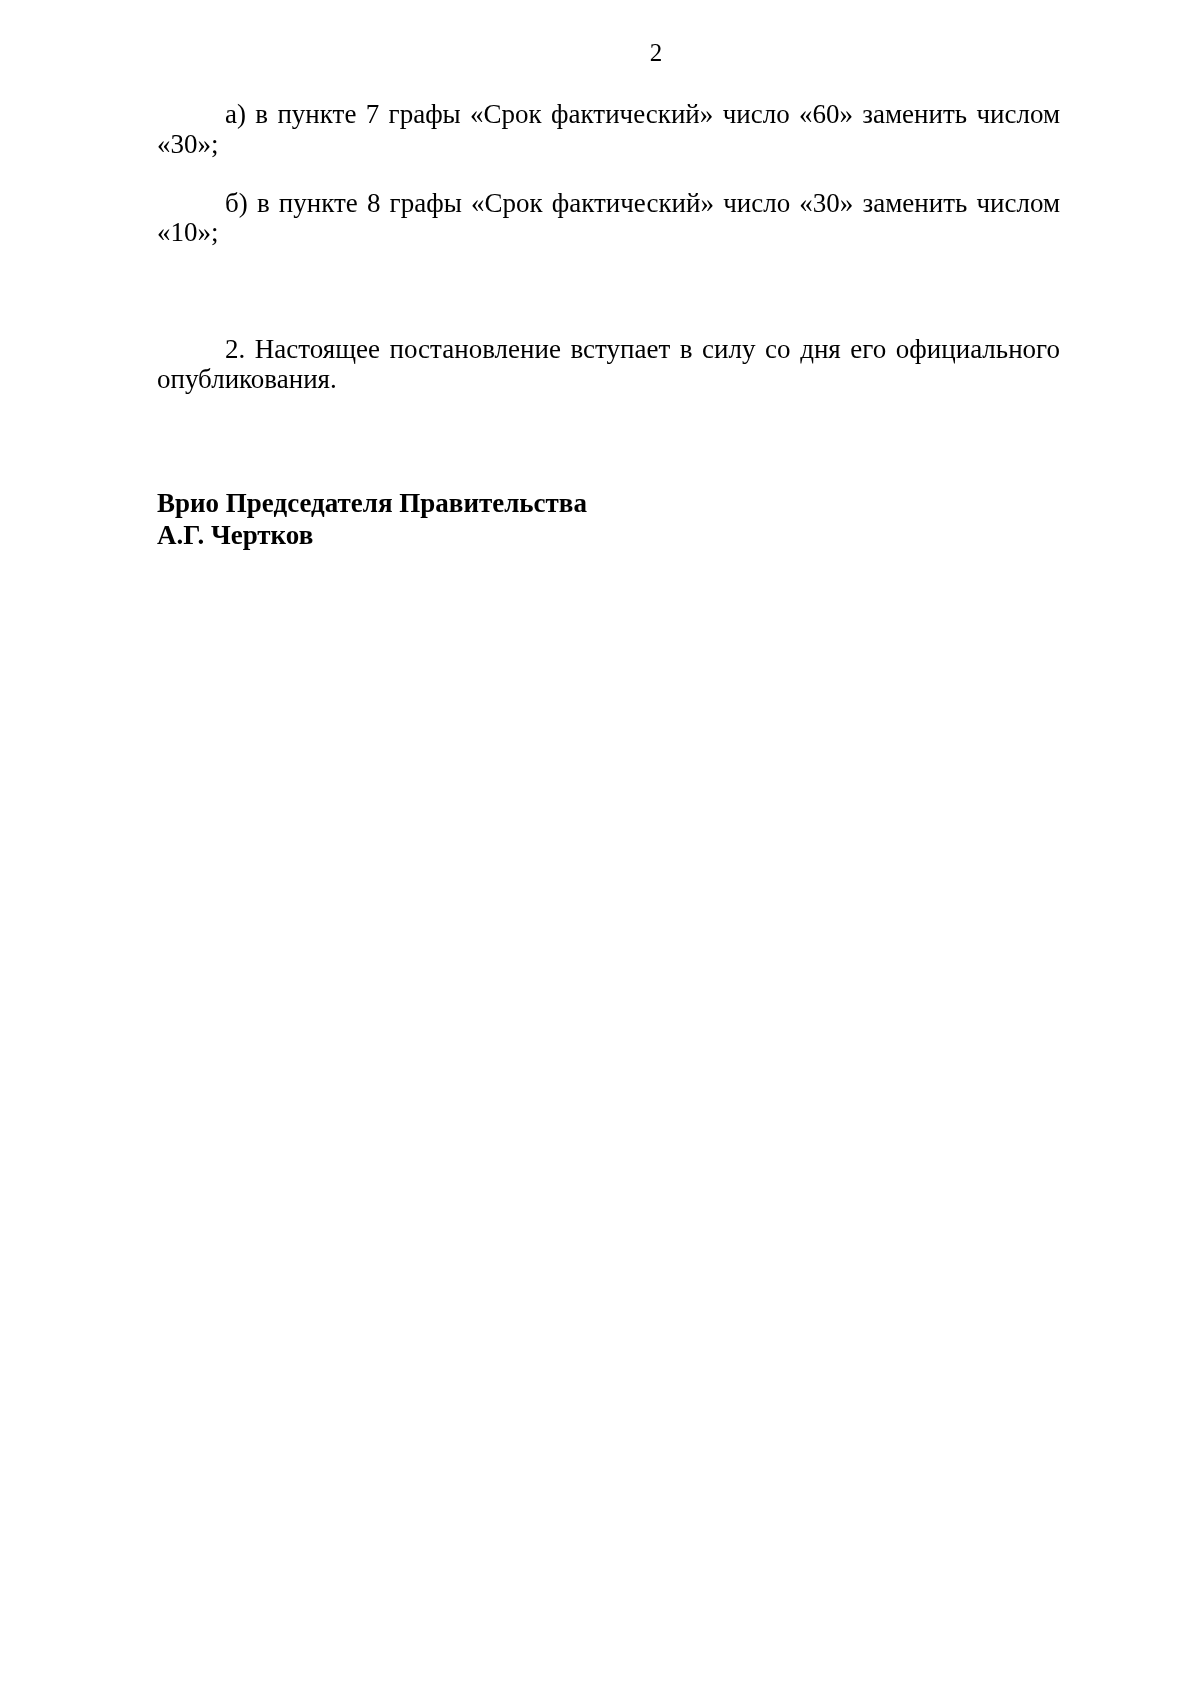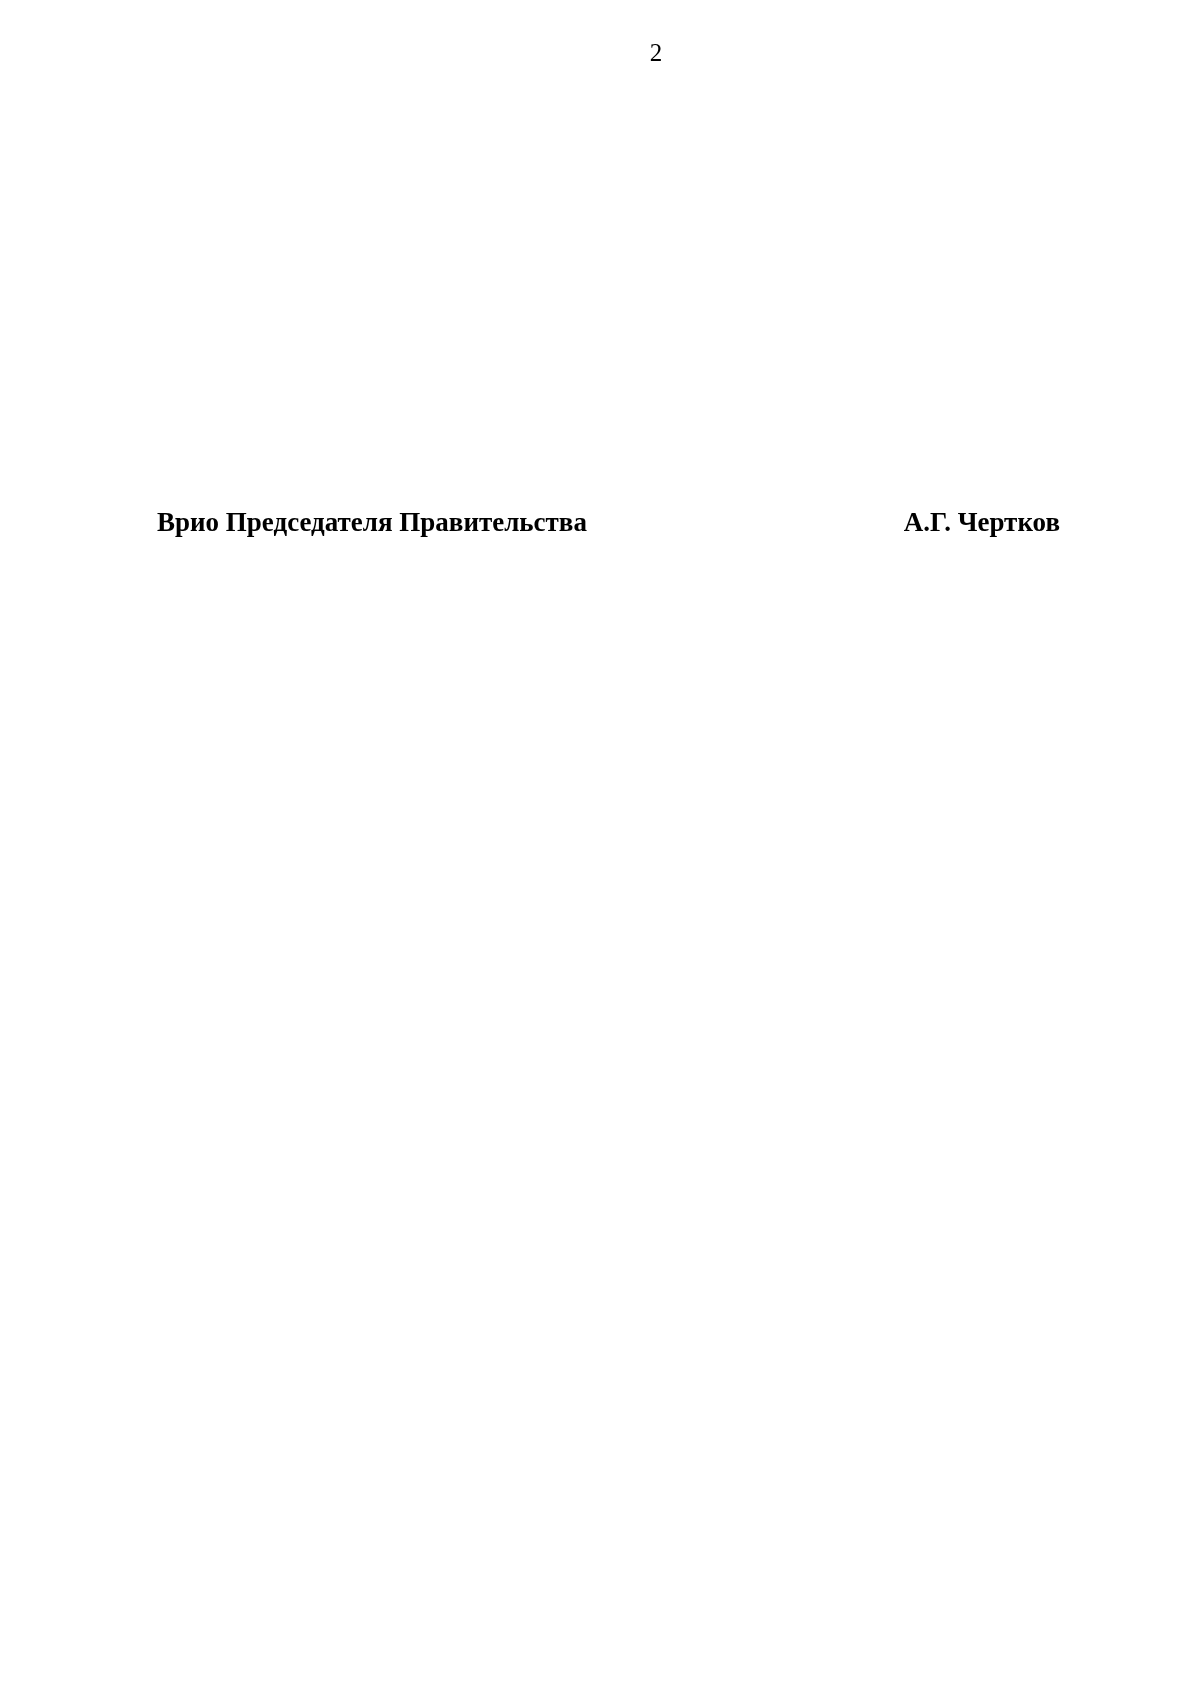--- a/index.html
+++ b/index.html
@@ -63,28 +63,29 @@
     content: "";
     display: inline-block;
     width: 100%;
   }
   .gap-para  { height: 58px; }
 
   
   .signature {
     position: absolute;
     left: 157px;
-    top: 506px;
+    top: 487px;
     width: 903px;
     display: flex;
-    justify-content: space-between;
+    justify-content: center;
     align-items: baseline;
     font-size: 27px;
     font-weight: bold;
     line-height: 32px;
+    flex-direction: column;
   }
 
   .signature .role {
     white-space: nowrap;
   }
 
   .signature .name {
     white-space: nowrap;
   }
 </style>
@@ -92,25 +93,28 @@
 <body>
 
 <div class="page">
 
   <div class="page-number">
     <span>2</span>
   </div>
 
   <div class="content">
 
+    <p class="para">а) в пункте 7 графы «Срок фактический» число «60» заменить числом «30»;</p>
 
+    <p class="para">б) в пункте 8 графы «Срок фактический» число «30» заменить числом «10»;</p>
 
 
     <div class="gap-para"></div>
 
+    <p class="para">2. Настоящее постановление вступает в силу со дня его официального опубликования.</p>
 
   </div>
 
   <div class="signature">
     <div class="role">Врио Председателя Правительства</div>
     <div class="name">А.Г. Чертков</div>
   </div>
 
 </div>
 

